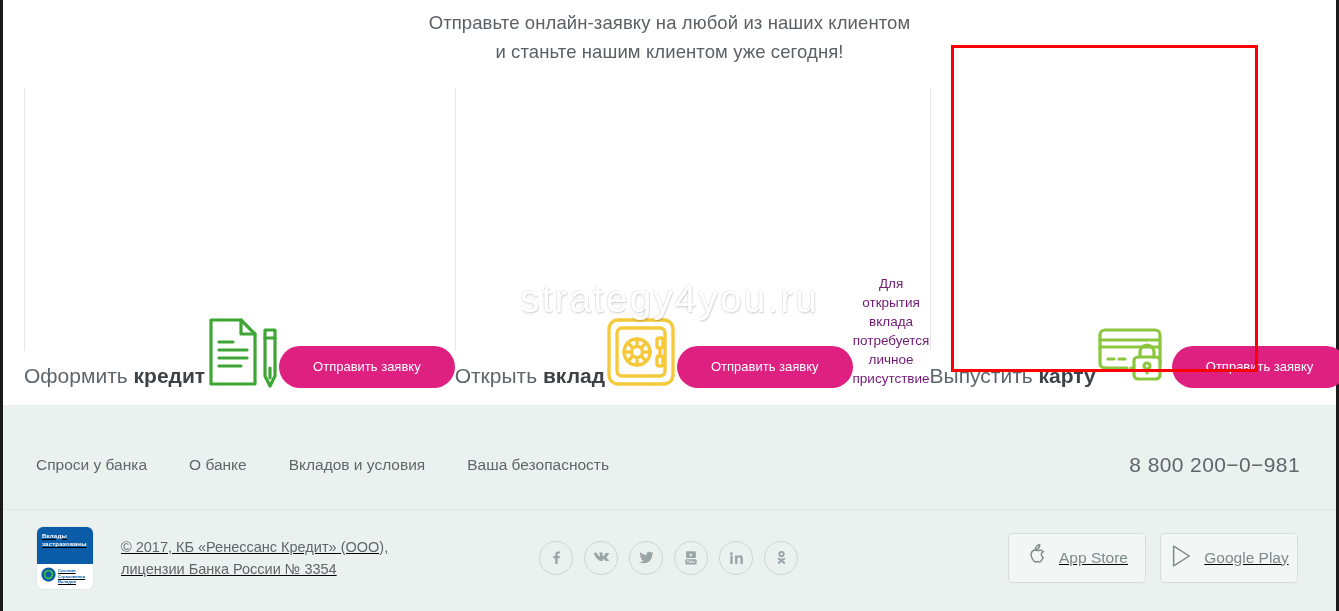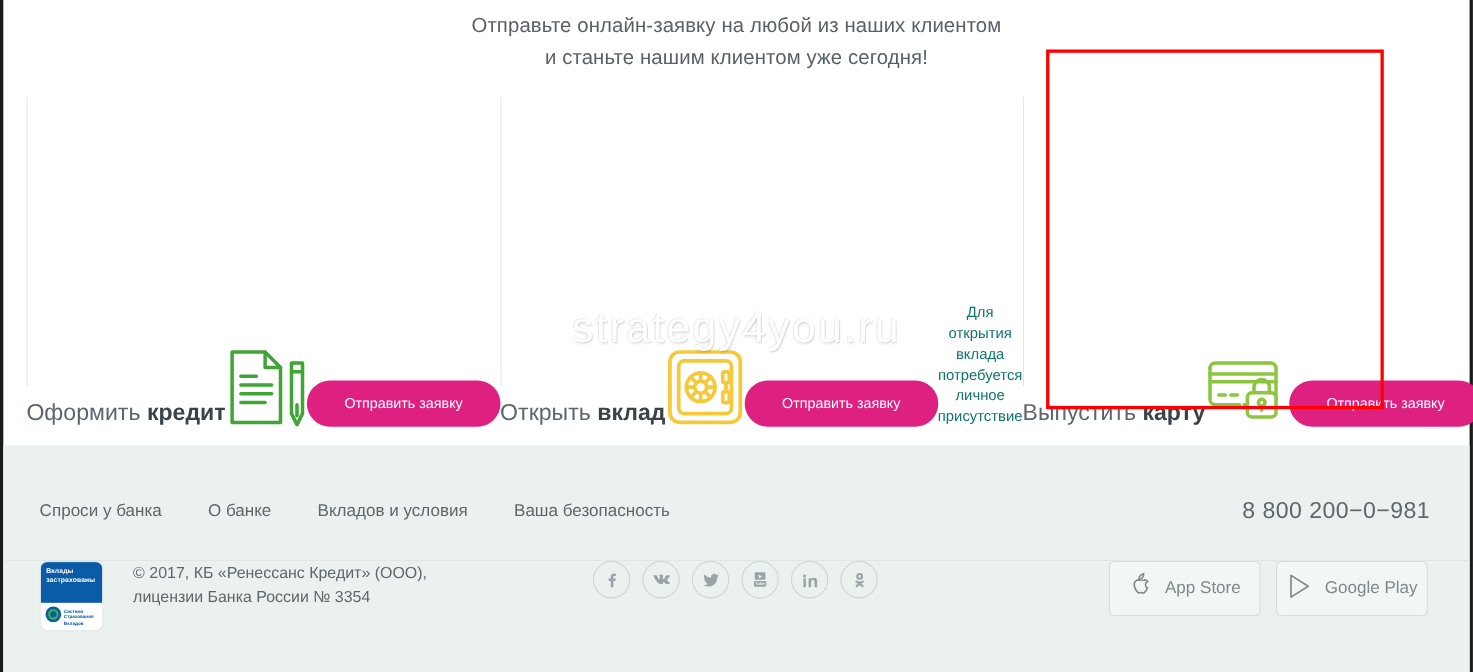--- a/index.html
+++ b/index.html
@@ -84,21 +84,21 @@
     height: 42px;
     line-height: 42px;
     cursor: pointer;
     white-space: nowrap;
   }
   .card-note {
     margin-top: 11px;
     text-align: center;
     font-size: 13.5px;
     line-height: 19px;
-    color: #0f766e;
+    color: #701a75;
   }
 
   
   .highlight-box {
     position: absolute;
     left: 948px; top: 45px;
     width: 307px; height: 327px;
     border: 3px solid #ff0000;
     pointer-events: none;
     z-index: 6;
@@ -151,21 +151,23 @@
     font-size: 21px;
     color: #5f676b;
     white-space: nowrap;
     letter-spacing: .4px;
   }
 
   .footer-bottom {
     position: relative;
     height: 95px;
     display: flex;
+    align-items: center;
     padding: 0 38px 0 33px;
+    text-decoration: underline;
   }
 
   
   .badge {
     width: 58px; height: 64px;
     border-radius: 7px;
     background: #ffffff;
     overflow: hidden;
     flex: 0 0 auto;
     border: 1px solid #e2e8e6;

